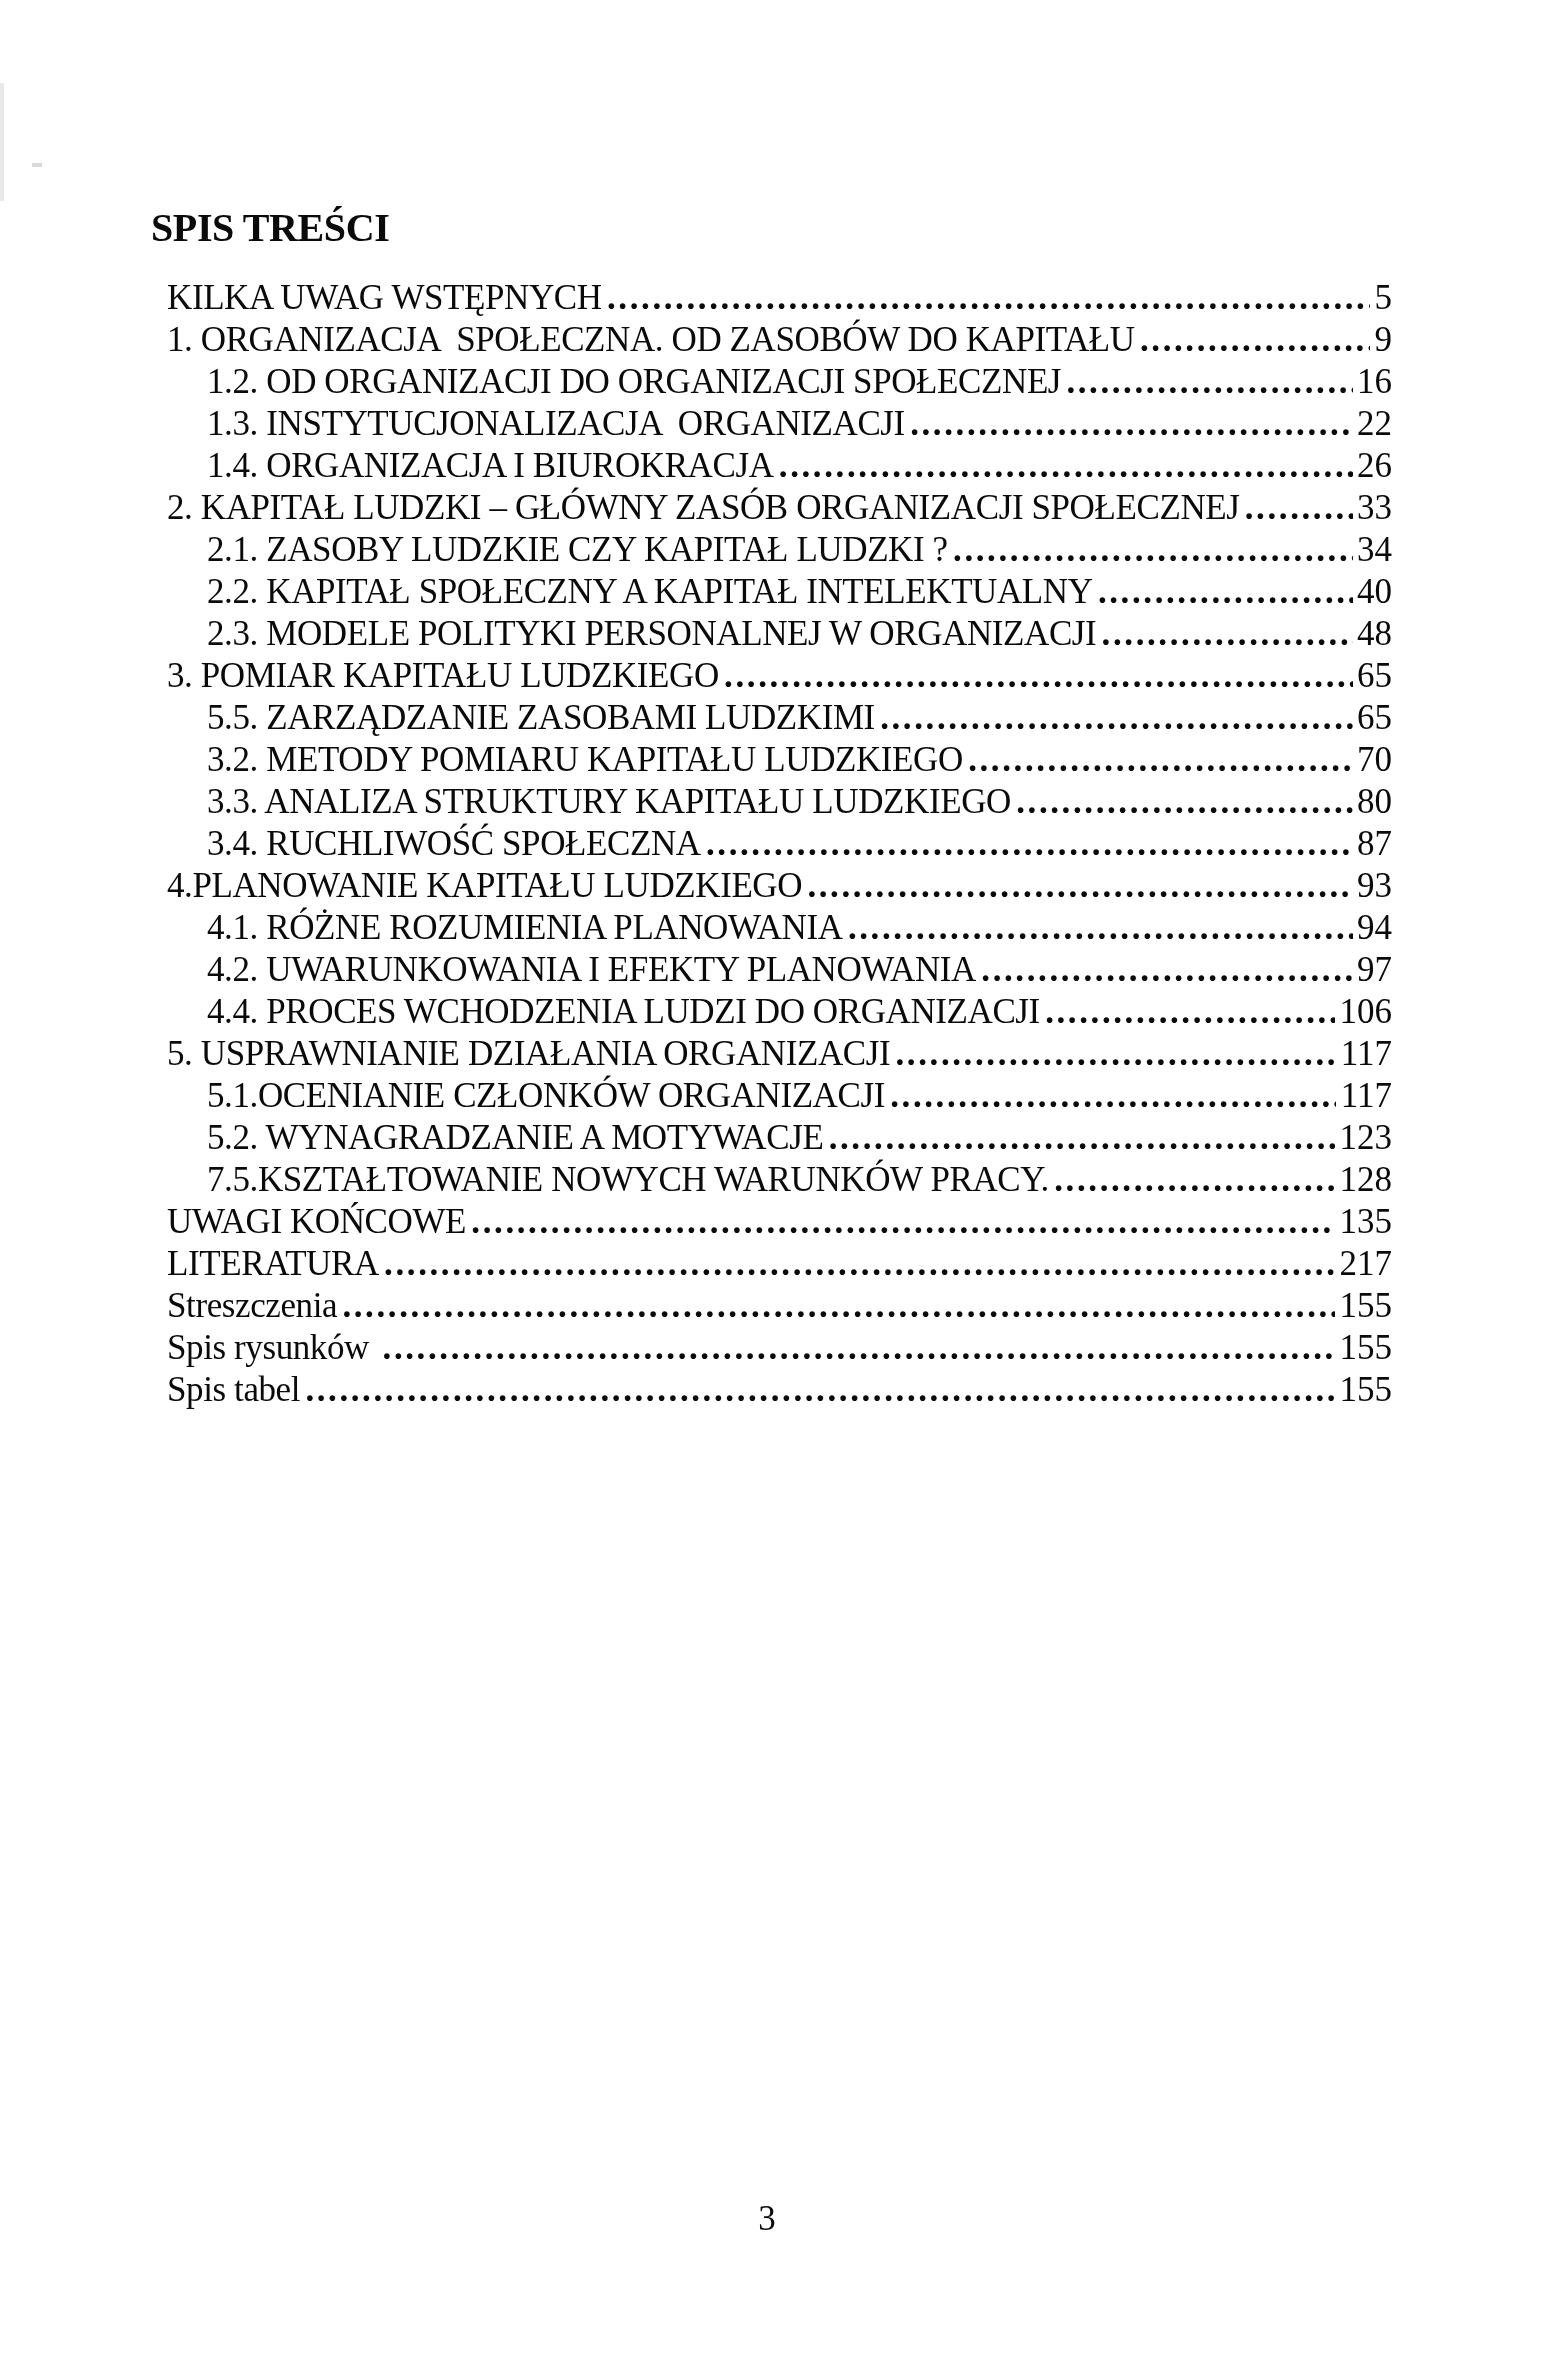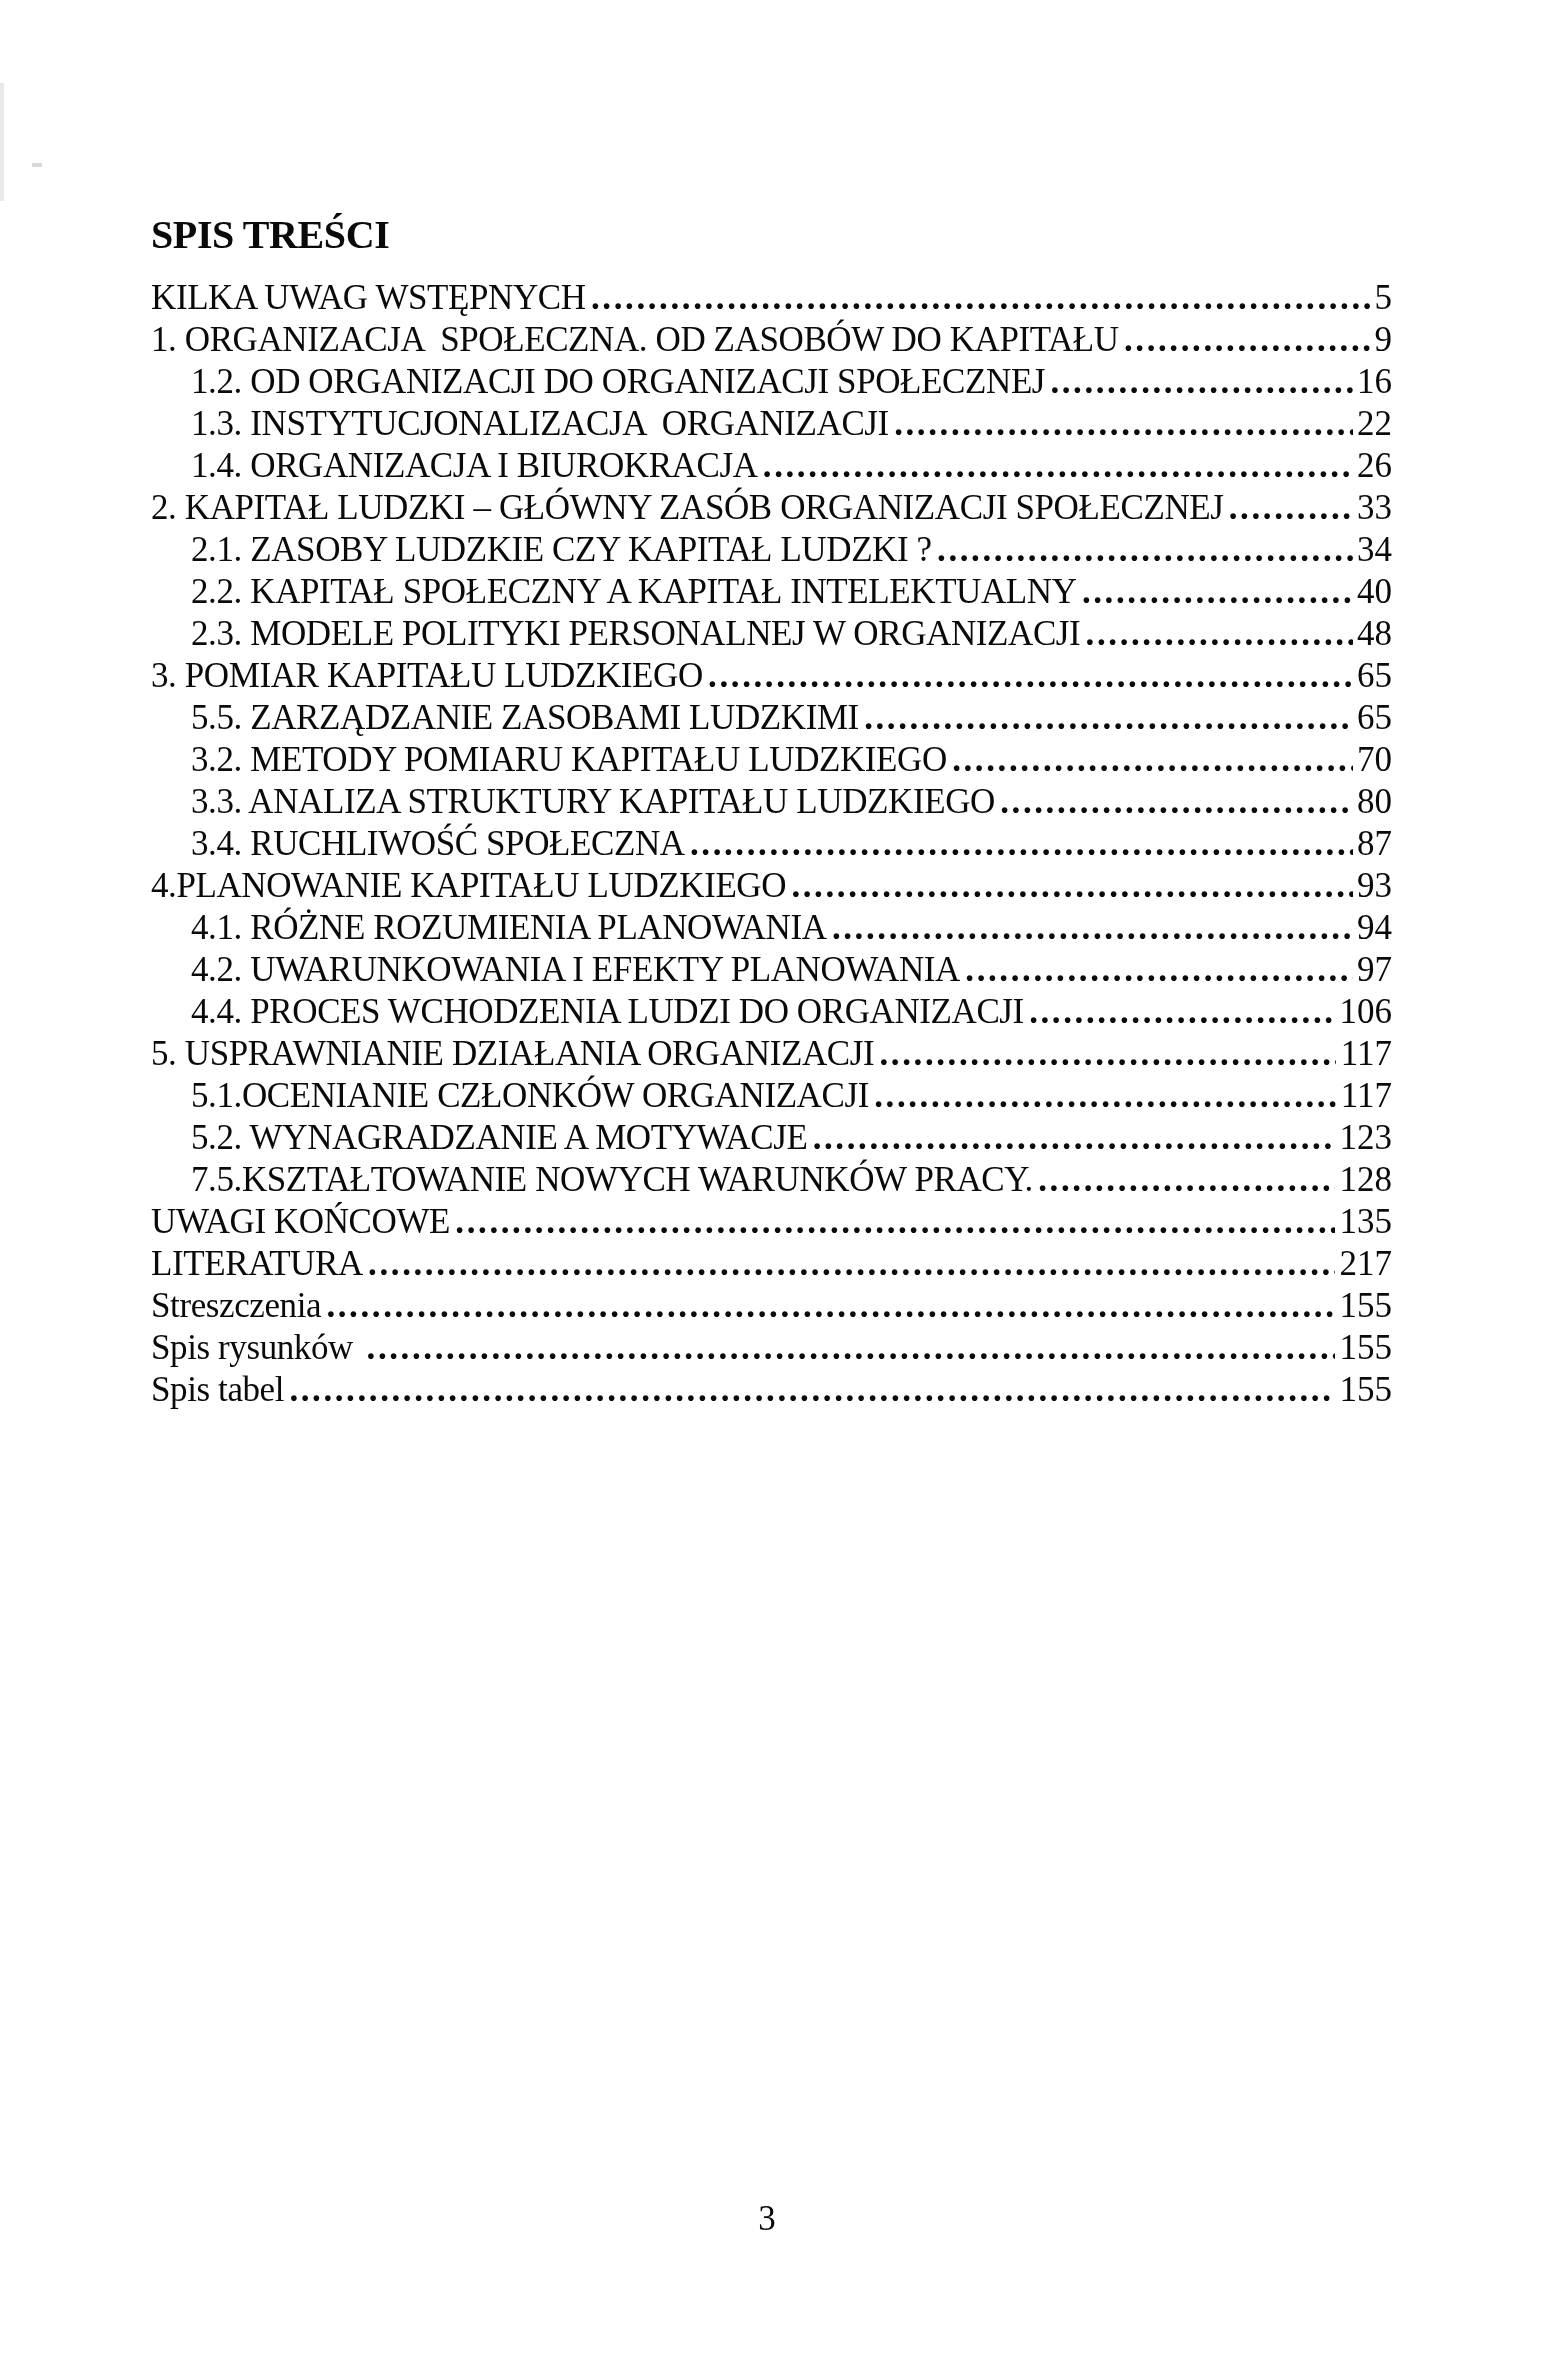--- a/index.html
+++ b/index.html
@@ -23,38 +23,39 @@
   }
   .scan-artifact-dash {
     position: absolute;
     left: 31.5px; top: 163px;
     width: 10.5px; height: 3.5px;
     background: #d9d9d9;
   }
   .doc-title {
     position: absolute;
     left: 151px;
-    top: 186px;
+    top: 179px;
     font-size: 40px;
     line-height: 44px;
     font-weight: bold;
     letter-spacing: -0.4px;
   }
   .toc {
     position: absolute;
     left: 151px;
     right: 158px;
     top: 277px;
   }
   .toc-line {
     display: flex;
     align-items: baseline;
     line-height: 42px;
     font-size: 35px;
     letter-spacing: -0.4px;
+    margin-left: 16px;
   }
   .toc-line.lvl1 { padding-left: 40px; }
   .lab {
     white-space: pre;
     flex: 0 0 auto;
   }
   .dots {
     flex: 1 1 0;
     min-width: 0;
     overflow: hidden;

